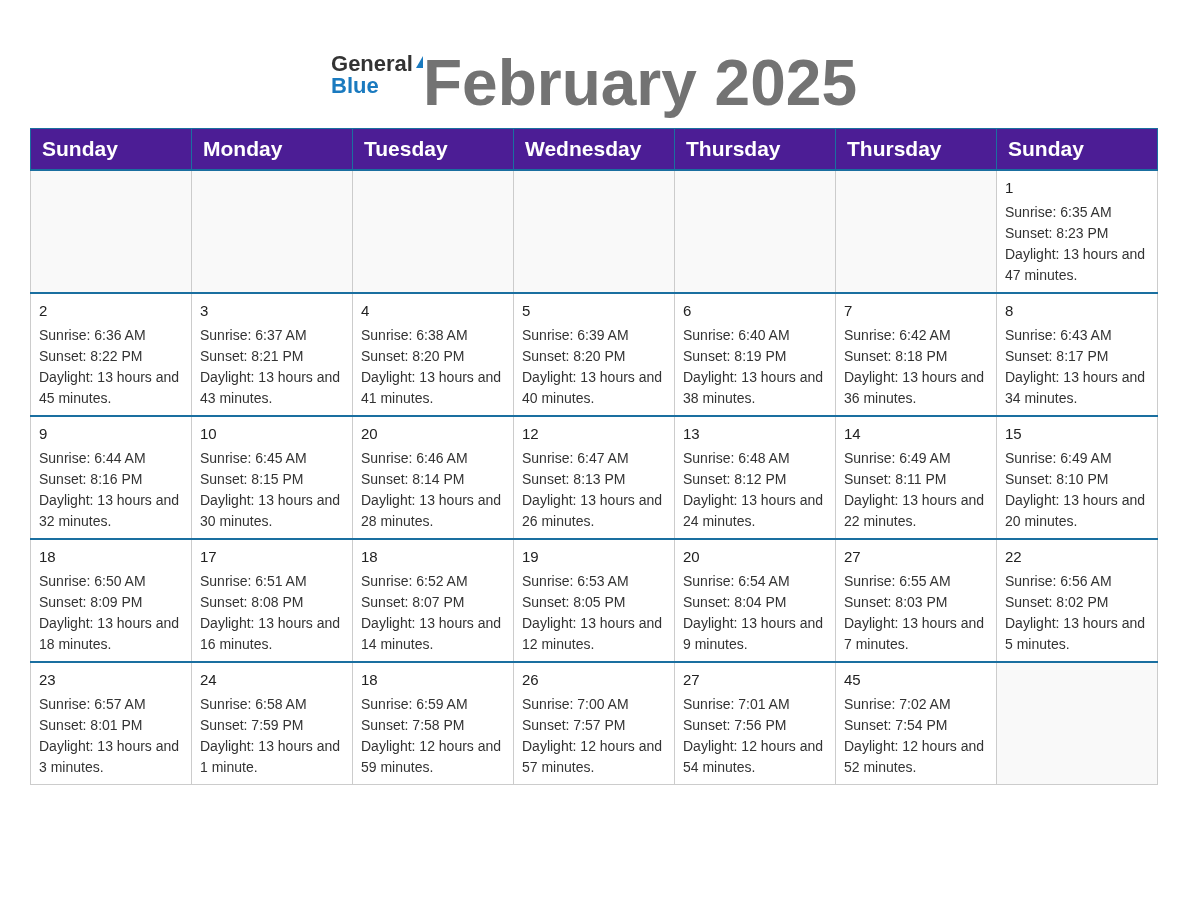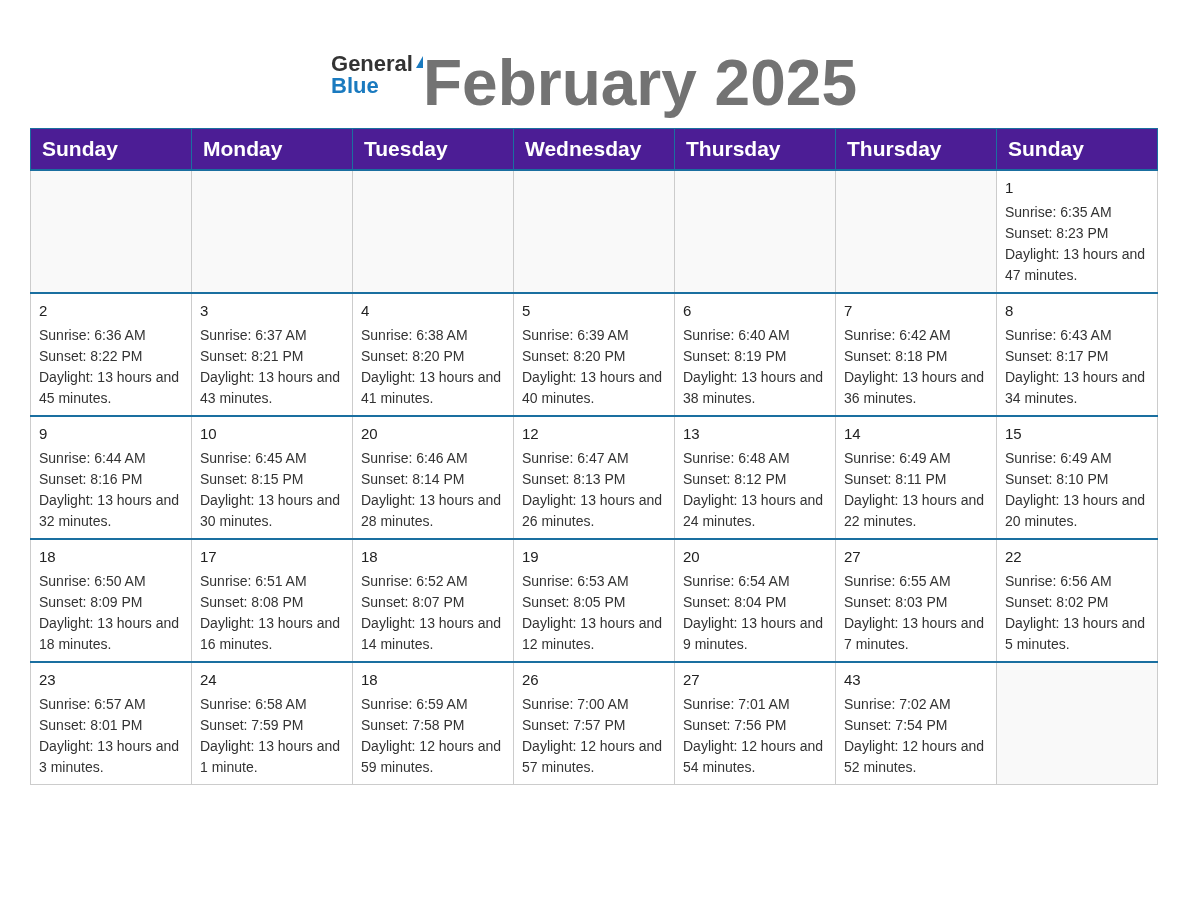--- a/index.html
+++ b/index.html
@@ -241,19 +241,19 @@
         </td>
         <td>
           <span class="day-number">26</span>
           <div class="day-info">Sunrise: 7:00 AM<br>Sunset: 7:57 PM<br>Daylight: 12 hours and 57 minutes.</div>
         </td>
         <td>
           <span class="day-number">27</span>
           <div class="day-info">Sunrise: 7:01 AM<br>Sunset: 7:56 PM<br>Daylight: 12 hours and 54 minutes.</div>
         </td>
         <td>
-          <span class="day-number">43</span>
+          <span class="day-number">45</span>
           <div class="day-info">Sunrise: 7:02 AM<br>Sunset: 7:54 PM<br>Daylight: 12 hours and 52 minutes.</div>
         </td>
         <td class="empty"></td>
       </tr>
     </tbody>
 </table>
 
 </body></html>

